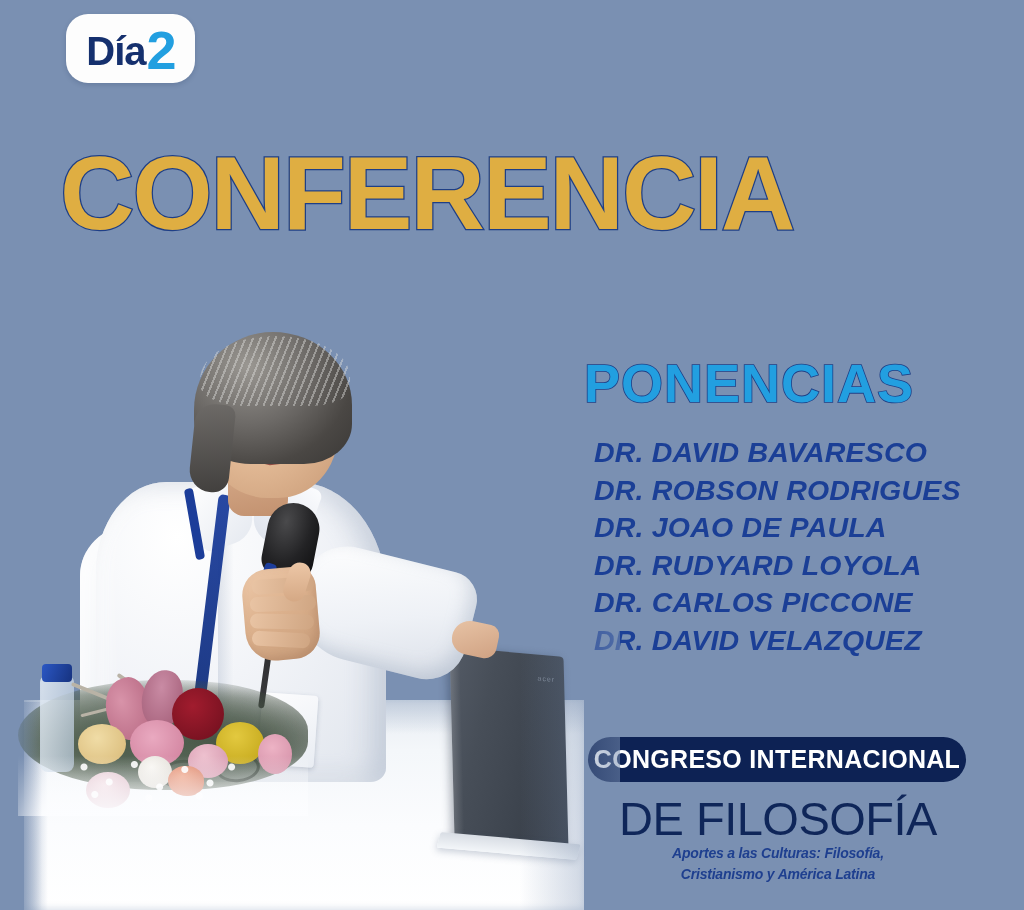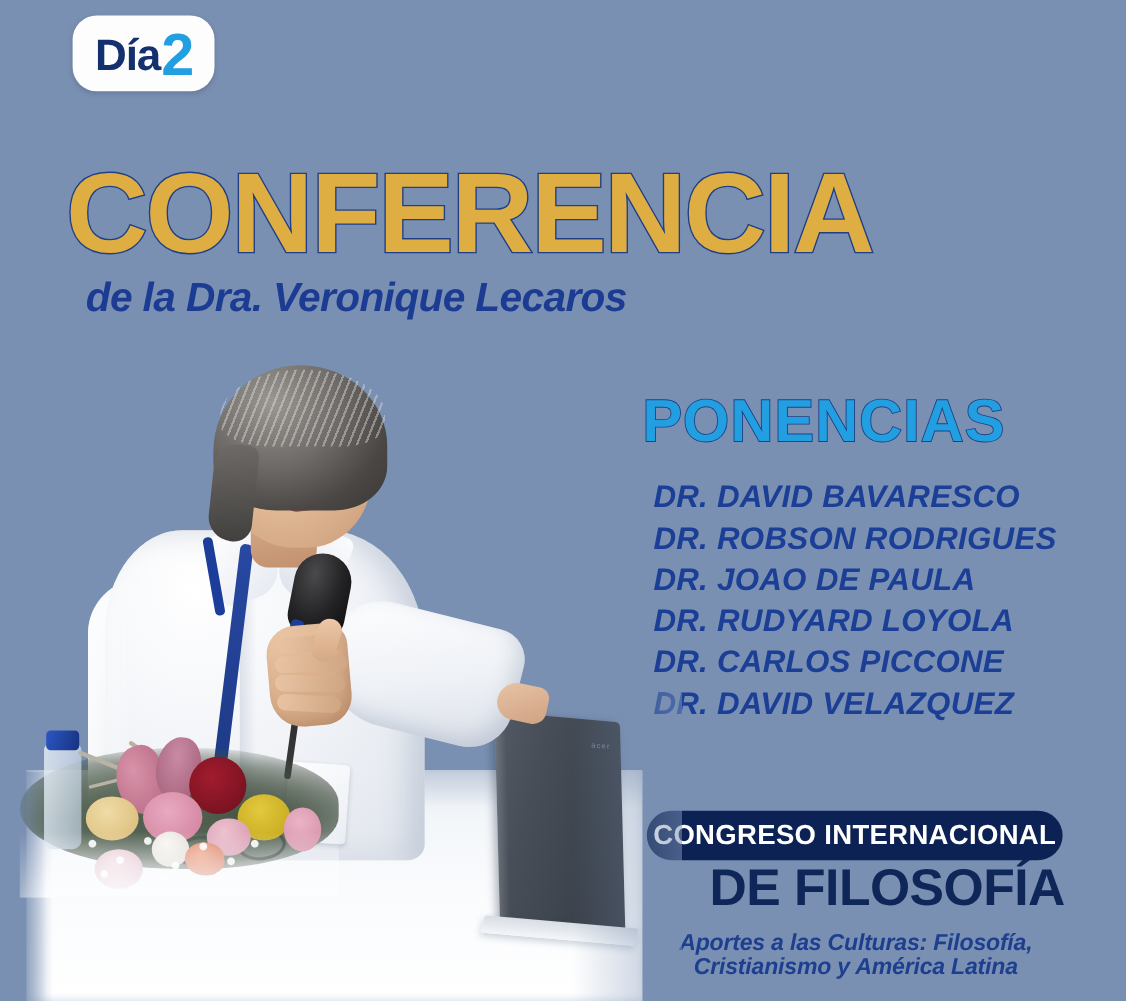--- a/index.html
+++ b/index.html
@@ -87,33 +87,33 @@
     width:378px; height:45px;
     background:#0d2254;
     border-radius:23px;
     display:flex; align-items:center; justify-content:center;
   }
   .logo-pill span {
     color:#ffffff; font-size:25px; font-weight:bold;
     letter-spacing:0.3px;
   }
   .logo-filosofia {
-    text-align:right;
-    font-size:47px; font-weight:bold;
+    text-align:center;
+    font-size:47px; font-weight:normal;
     color:#0f2659;
     letter-spacing:-0.5px;
     line-height:1.02;
-    margin-top:1px;
+    margin-top:13px;
   }
   .logo-tagline {
     text-align:center;
-    font-size:21px; font-weight:bold; font-style:italic;
+    font-size:14px; font-weight:bold; font-style:italic;
     color:#1e3f8f;
     line-height:21px;
-    margin-top:16px;
+    margin-top:0;
     letter-spacing:-0.2px;
   }
 
   
   .scene {
     position:absolute; left:0px; top:330px;
     width:600px; height:580px;
   }
 
   
@@ -439,21 +439,20 @@
 <body>
 
 <div class="poster">
 
   <div class="day-badge">
     <span class="dia">Día</span>
     <span class="num">2</span>
   </div>
 
   <div class="conferencia">CONFERENCIA</div>
-  <div class="dra">de la Dra. Veronique Lecaros</div>
 
   <div class="ponencias-title">PONENCIAS</div>
   <ul class="speakers">
     <li>DR. DAVID BAVARESCO</li>
     <li>DR. ROBSON RODRIGUES</li>
     <li>DR. JOAO DE PAULA</li>
     <li>DR. RUDYARD LOYOLA</li>
     <li>DR. CARLOS PICCONE</li>
     <li>DR. DAVID VELAZQUEZ</li>
   </ul>

